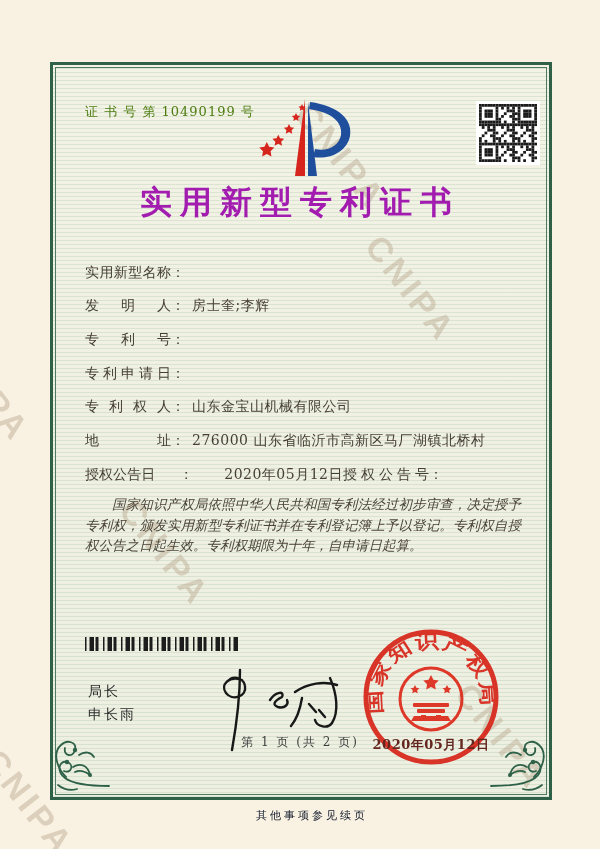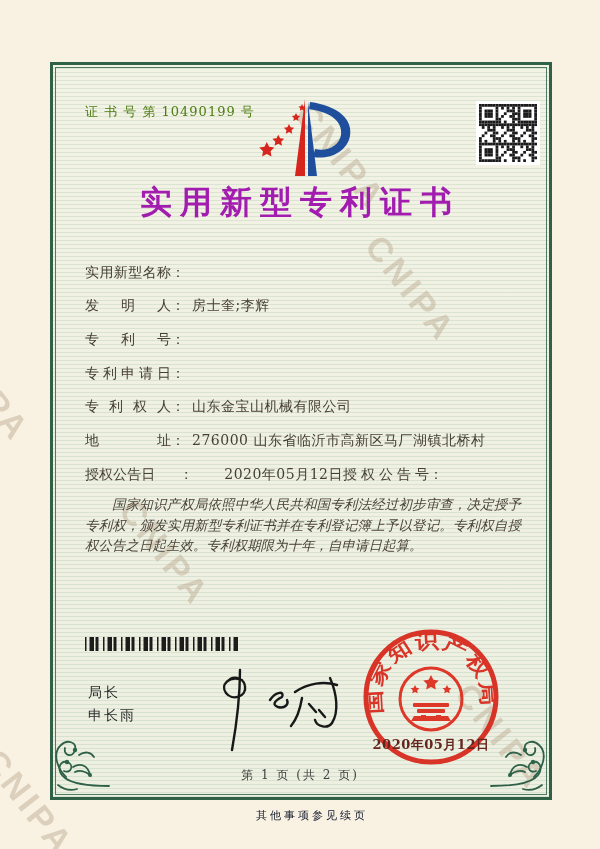--- a/index.html
+++ b/index.html
@@ -47,27 +47,27 @@
   .lbl{display:inline-block;width:86px;text-align:justify;text-align-last:justify;}
   .colon{display:inline-block;}
   .val{margin-left:7px;letter-spacing:.5px;}
   .grant-left{display:inline-flex;width:258px;gap:24px;}
   .grant-right{display:inline-flex;}
   .paras{position:absolute;z-index:3;left:85px;top:494px;width:436px;
     font-size:13.5px;line-height:20.5px;text-align:justify;color:#4a4338;font-style:italic;}
   .paras p{margin:0;text-indent:2em;}
   .barcode{position:absolute;z-index:3;left:85px;top:637px;width:158px;height:14px;}
   .director{position:absolute;z-index:3;left:88px;top:681px;
-    font-family:Liberation Serif, serif;
+    font-family:Liberation Mono, monospace;
     font-size:14px;letter-spacing:2px;color:#2d2d2d;line-height:23px;}
   .signature{position:absolute;z-index:4;left:202px;top:660px;width:145px;height:98px;}
   .seal{position:absolute;z-index:4;left:361px;top:627px;width:140px;height:140px;opacity:.93;}
   .seal-date{position:absolute;z-index:5;left:356px;top:736px;width:150px;text-align:center;
     font-size:13px;letter-spacing:.5px;color:#63251d;font-weight:bold;}
-  .page-footer{position:absolute;z-index:3;left:0;top:767px;width:100%;text-align:center;
+  .page-footer{position:absolute;z-index:3;left:0;top:734px;width:100%;text-align:center;
     font-size:12px;letter-spacing:2px;color:#3d3d3d;}
   .cont-note{position:absolute;z-index:3;left:0;top:808px;width:100%;text-align:center;
     font-size:11px;letter-spacing:3px;color:#0f172a;padding-left:12px;}
   svg{display:block;}
 </style>
 </head>
 <body>
 
 <div id="paper">
 

